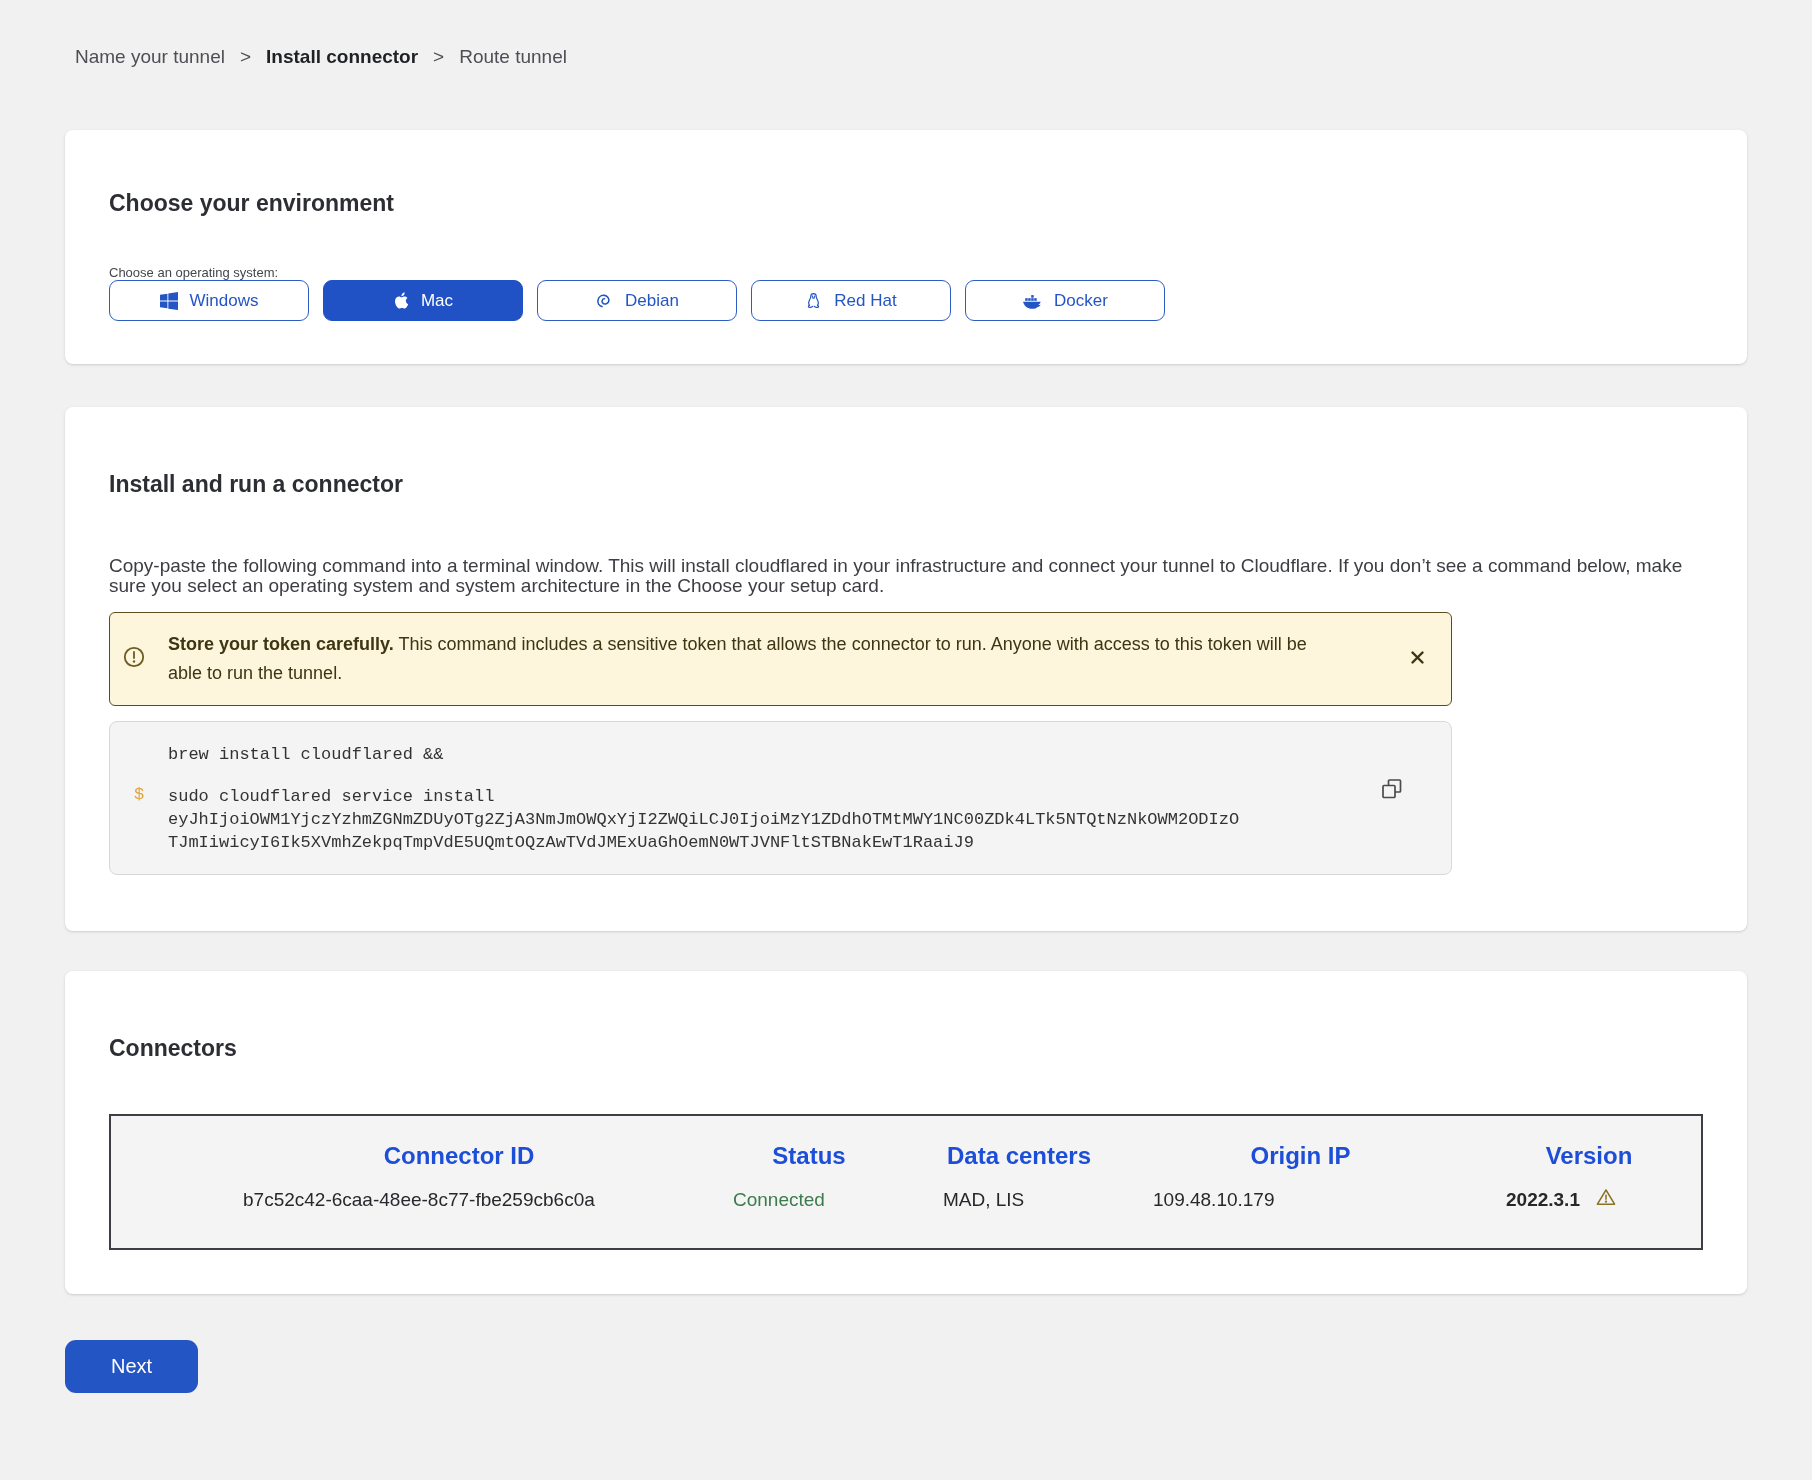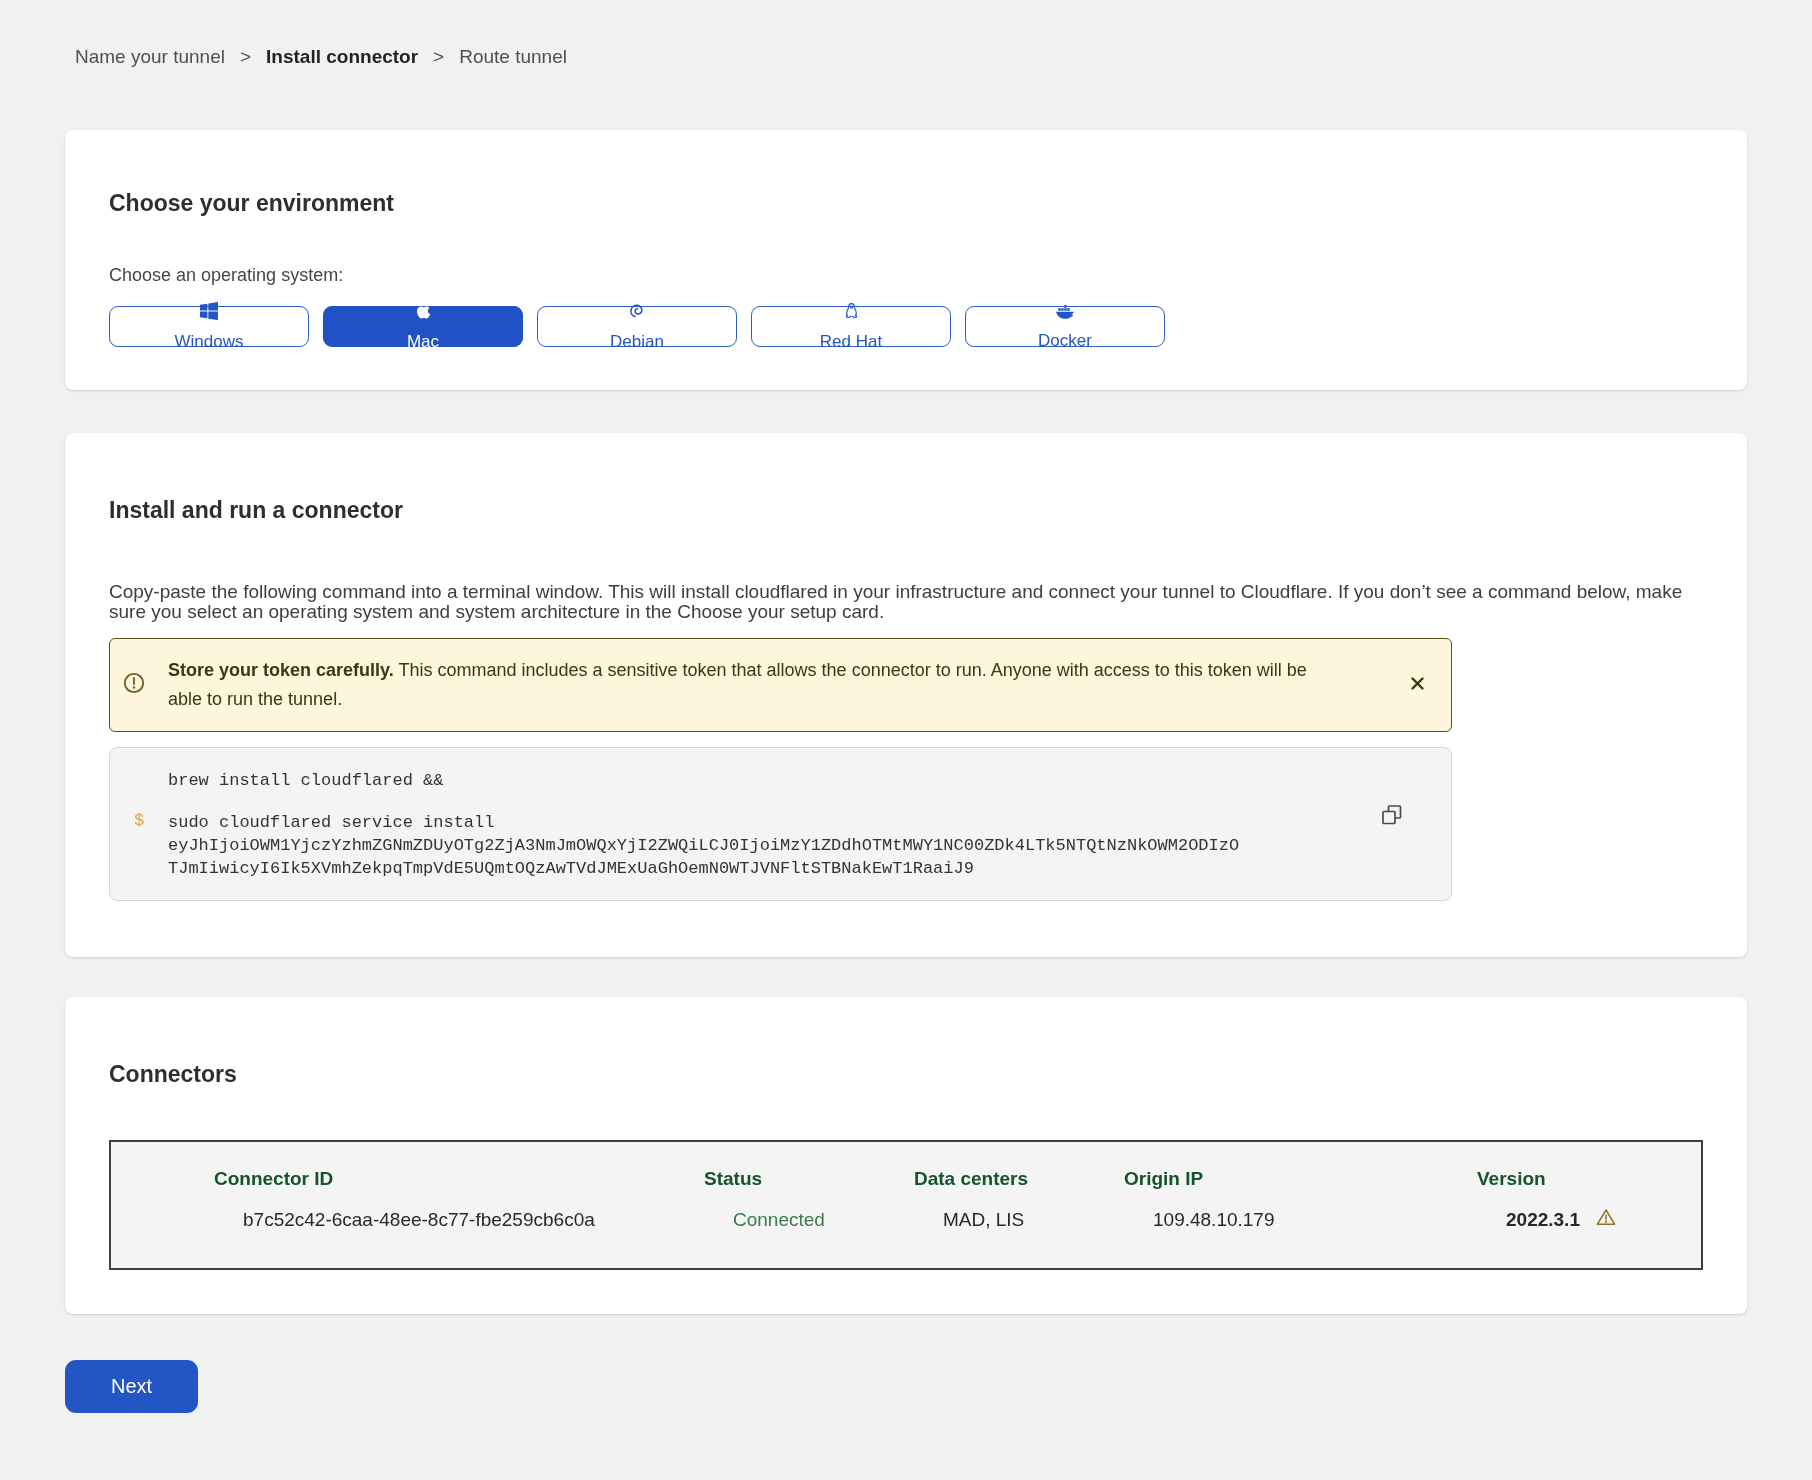--- a/index.html
+++ b/index.html
@@ -12,24 +12,24 @@
   .breadcrumb .crumb { cursor:default; }
   .breadcrumb .crumb.active { font-weight:bold; color:#1f2125; }
   .breadcrumb .sep { color:#4d4f54; }
 
   
   .card { background:#ffffff; border-radius:8px; box-shadow:0 1px 2px rgba(0,0,0,.10), 0 1px 4px rgba(0,0,0,.06); }
   .card h2 { font-size:23px; font-weight:bold; color:#2c2e33; }
 
   .card-env { margin-top:62px; padding:60px 44px 43px 44px; }
   .card-env h2 { margin-bottom:48px; }
-  .os-label { font-size:18px; color:#44464b; margin-bottom:20px; }
+  .os-label { font-size:13px; color:#44464b; margin-bottom:0; }
   .os-row { display:flex; gap:14px; }
   .os-btn { width:200px; height:41px; border:1px solid #2e5cc5; border-radius:9px; background:#fff; color:#2355c4;
-            font-size:17px; display:flex; align-items:center; justify-content:center; gap:12px; cursor:pointer; font-family:inherit;flex-direction:column; }
+            font-size:17px; display:flex; align-items:center; justify-content:center; gap:12px; cursor:pointer; font-family:inherit; }
   .os-btn.selected { background:#2152c5; border-color:#2152c5; color:#fff; }
   .os-btn svg { display:block; }
 
   .card-install { margin-top:43px; padding:64px 44px 56px 44px; }
   .card-install h2 { margin-bottom:58px; }
   .install-desc { font-size:19px; line-height:20px; color:#3c3e43; max-width:1612px; }
 
   
   .warn-banner { margin-top:16px; max-width:1343px; background:#fdf5dc; border:1px solid #5a4d1c; border-radius:6px;
                  padding:17px 22px 17px 12px; display:flex; align-items:flex-start; position:relative; }
@@ -46,21 +46,21 @@
   .code-body { flex:1; line-height:23px; }
   .code-line1 { margin-left:34px; line-height:22px; margin-bottom:19px; }
   .token-line { word-break:break-all; }
   .copy-btn { position:absolute; top:54px; right:46px; background:none; border:none; cursor:pointer; padding:2px; }
 
   
   .card-connectors { margin-top:40px; padding:64px 44px 44px 44px; }
   .card-connectors h2 { margin-bottom:52px; }
   .conn-table { background:#f4f4f4; border:2px solid #3c4046; width:100%; padding:26px 0 37px 0; }
   .conn-grid { display:grid; grid-template-columns:593px 210px 210px 353px 1fr; align-items:center; }
-  .conn-grid.header { font-weight:bold; color:#14532d; font-size:19px; margin-bottom:18px; }
+  .conn-grid.header { font-weight:bold; color:#1d4ed8; font-size:24px; margin-bottom:18px;text-align:center; }
   .conn-grid.row { color:#26282c; font-size:19px;padding-left:29px; }
   .conn-grid > div:first-child { padding-left:103px; }
   .status-connected { color:#3b7b4c; }
   .version-cell { display:flex; align-items:center; gap:16px;font-weight:bold; }
 
   
   .next-btn { margin-top:46px; width:133px; height:53px; background:#2355c4; color:#fff; border:none; border-radius:11px;
               font-size:20px; font-family:inherit; cursor:pointer; }
 </style>
 </head>

